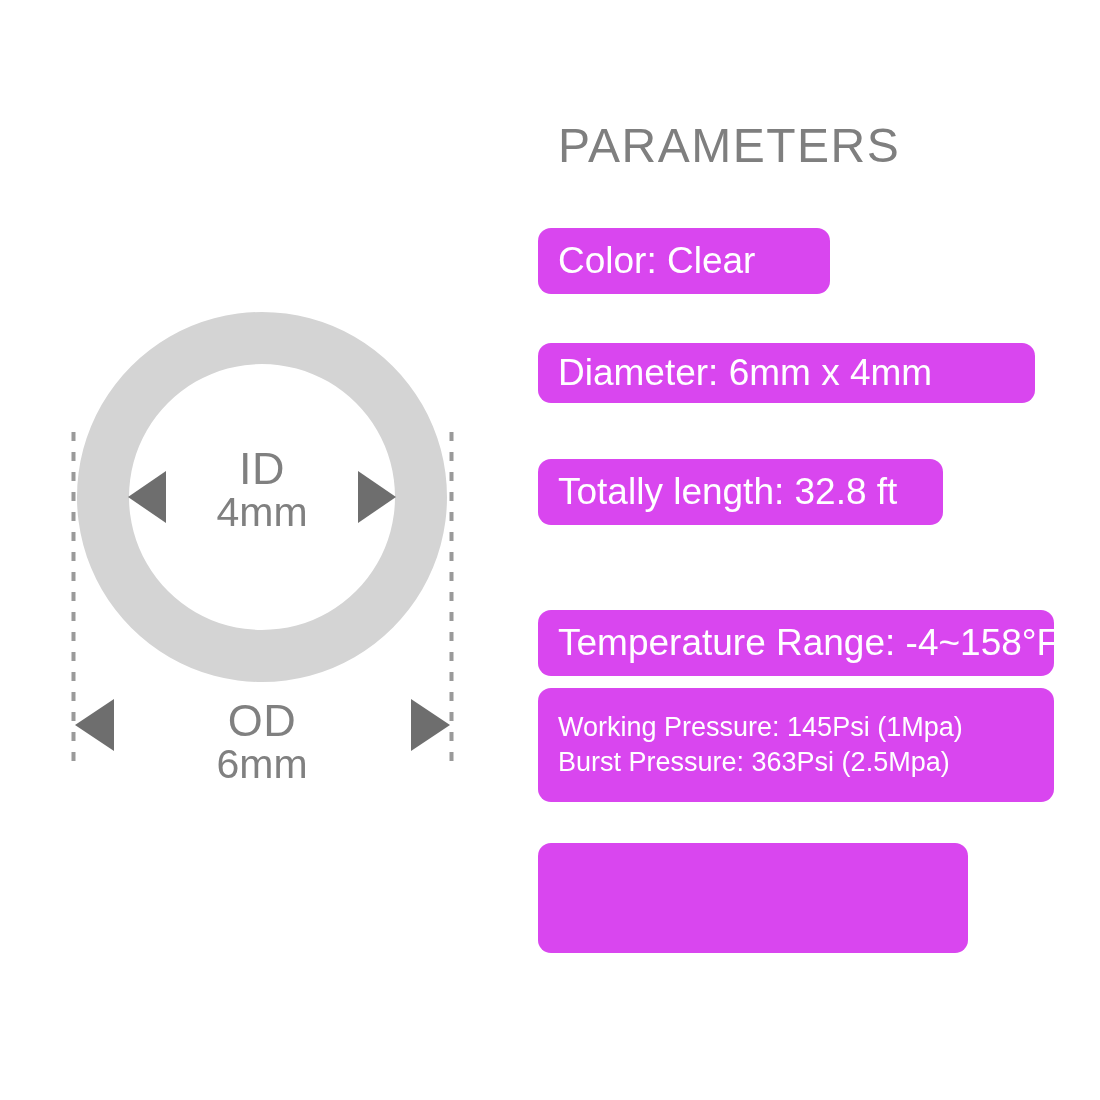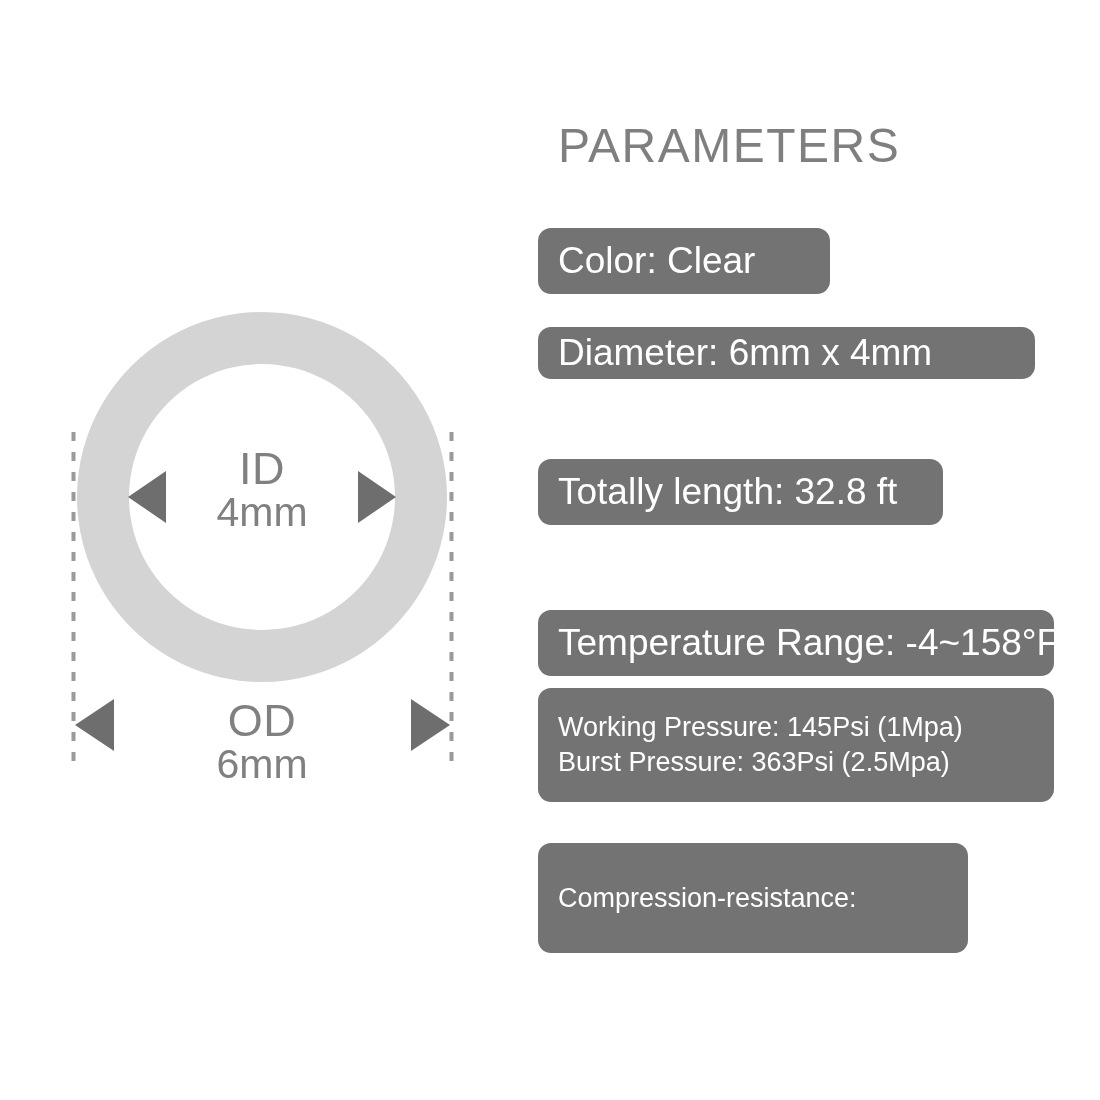--- a/index.html
+++ b/index.html
@@ -73,41 +73,41 @@
     top: 118px;
     font-size: 48px;
     color: #7f7f7f;
     letter-spacing: 1.5px;
     white-space: nowrap;
     margin-left: 20px;
   }
   .spec-pill {
     position: absolute;
     left: 0;
-    background: #737373;
+    background: #d946ef;
     color: #ffffff;
     border-radius: 13px;
     box-sizing: border-box;
     padding: 0 20px;
     display: flex;
     flex-direction: column;
     justify-content: center;
     white-space: nowrap;
   }
   .spec-pill .pill-line {
     display: block;
     font-size: 37px;
     line-height: 1.22;
   }
   .spec-pill.two-line .pill-line {
     font-size: 27px;
     line-height: 1.28;
   }
   #pill-0 { top: 228px; width: 292px; height: 66px; }
-  #pill-1 { top: 327px; width: 497px; height: 52px; }
+  #pill-1 { top: 343px; width: 497px; height: 60px; }
   #pill-2 { top: 459px; width: 405px; height: 66px; }
   #pill-3 { top: 575px; width: 516px; height: 66px; margin-top: 35px; }
   #pill-4 { top: 688px; width: 516px; height: 114px; }
   #pill-5 { top: 843px; width: 430px; height: 110px; }
 </style>
 </head>
 <body>
 
 <div id="page">
 
@@ -161,17 +161,16 @@
     <div class="spec-pill" id="pill-3">
       <span class="pill-line">Temperature Range: -4~158°F</span>
     </div>
 
     <div class="spec-pill two-line" id="pill-4">
       <span class="pill-line">Working Pressure: 145Psi (1Mpa)</span>
       <span class="pill-line">Burst Pressure: 363Psi (2.5Mpa)</span>
     </div>
 
     <div class="spec-pill two-line" id="pill-5">
-      <span class="pill-line">Compression-resistance:</span>
     </div>
 
   </div>
 </div>
 
 </body></html>

